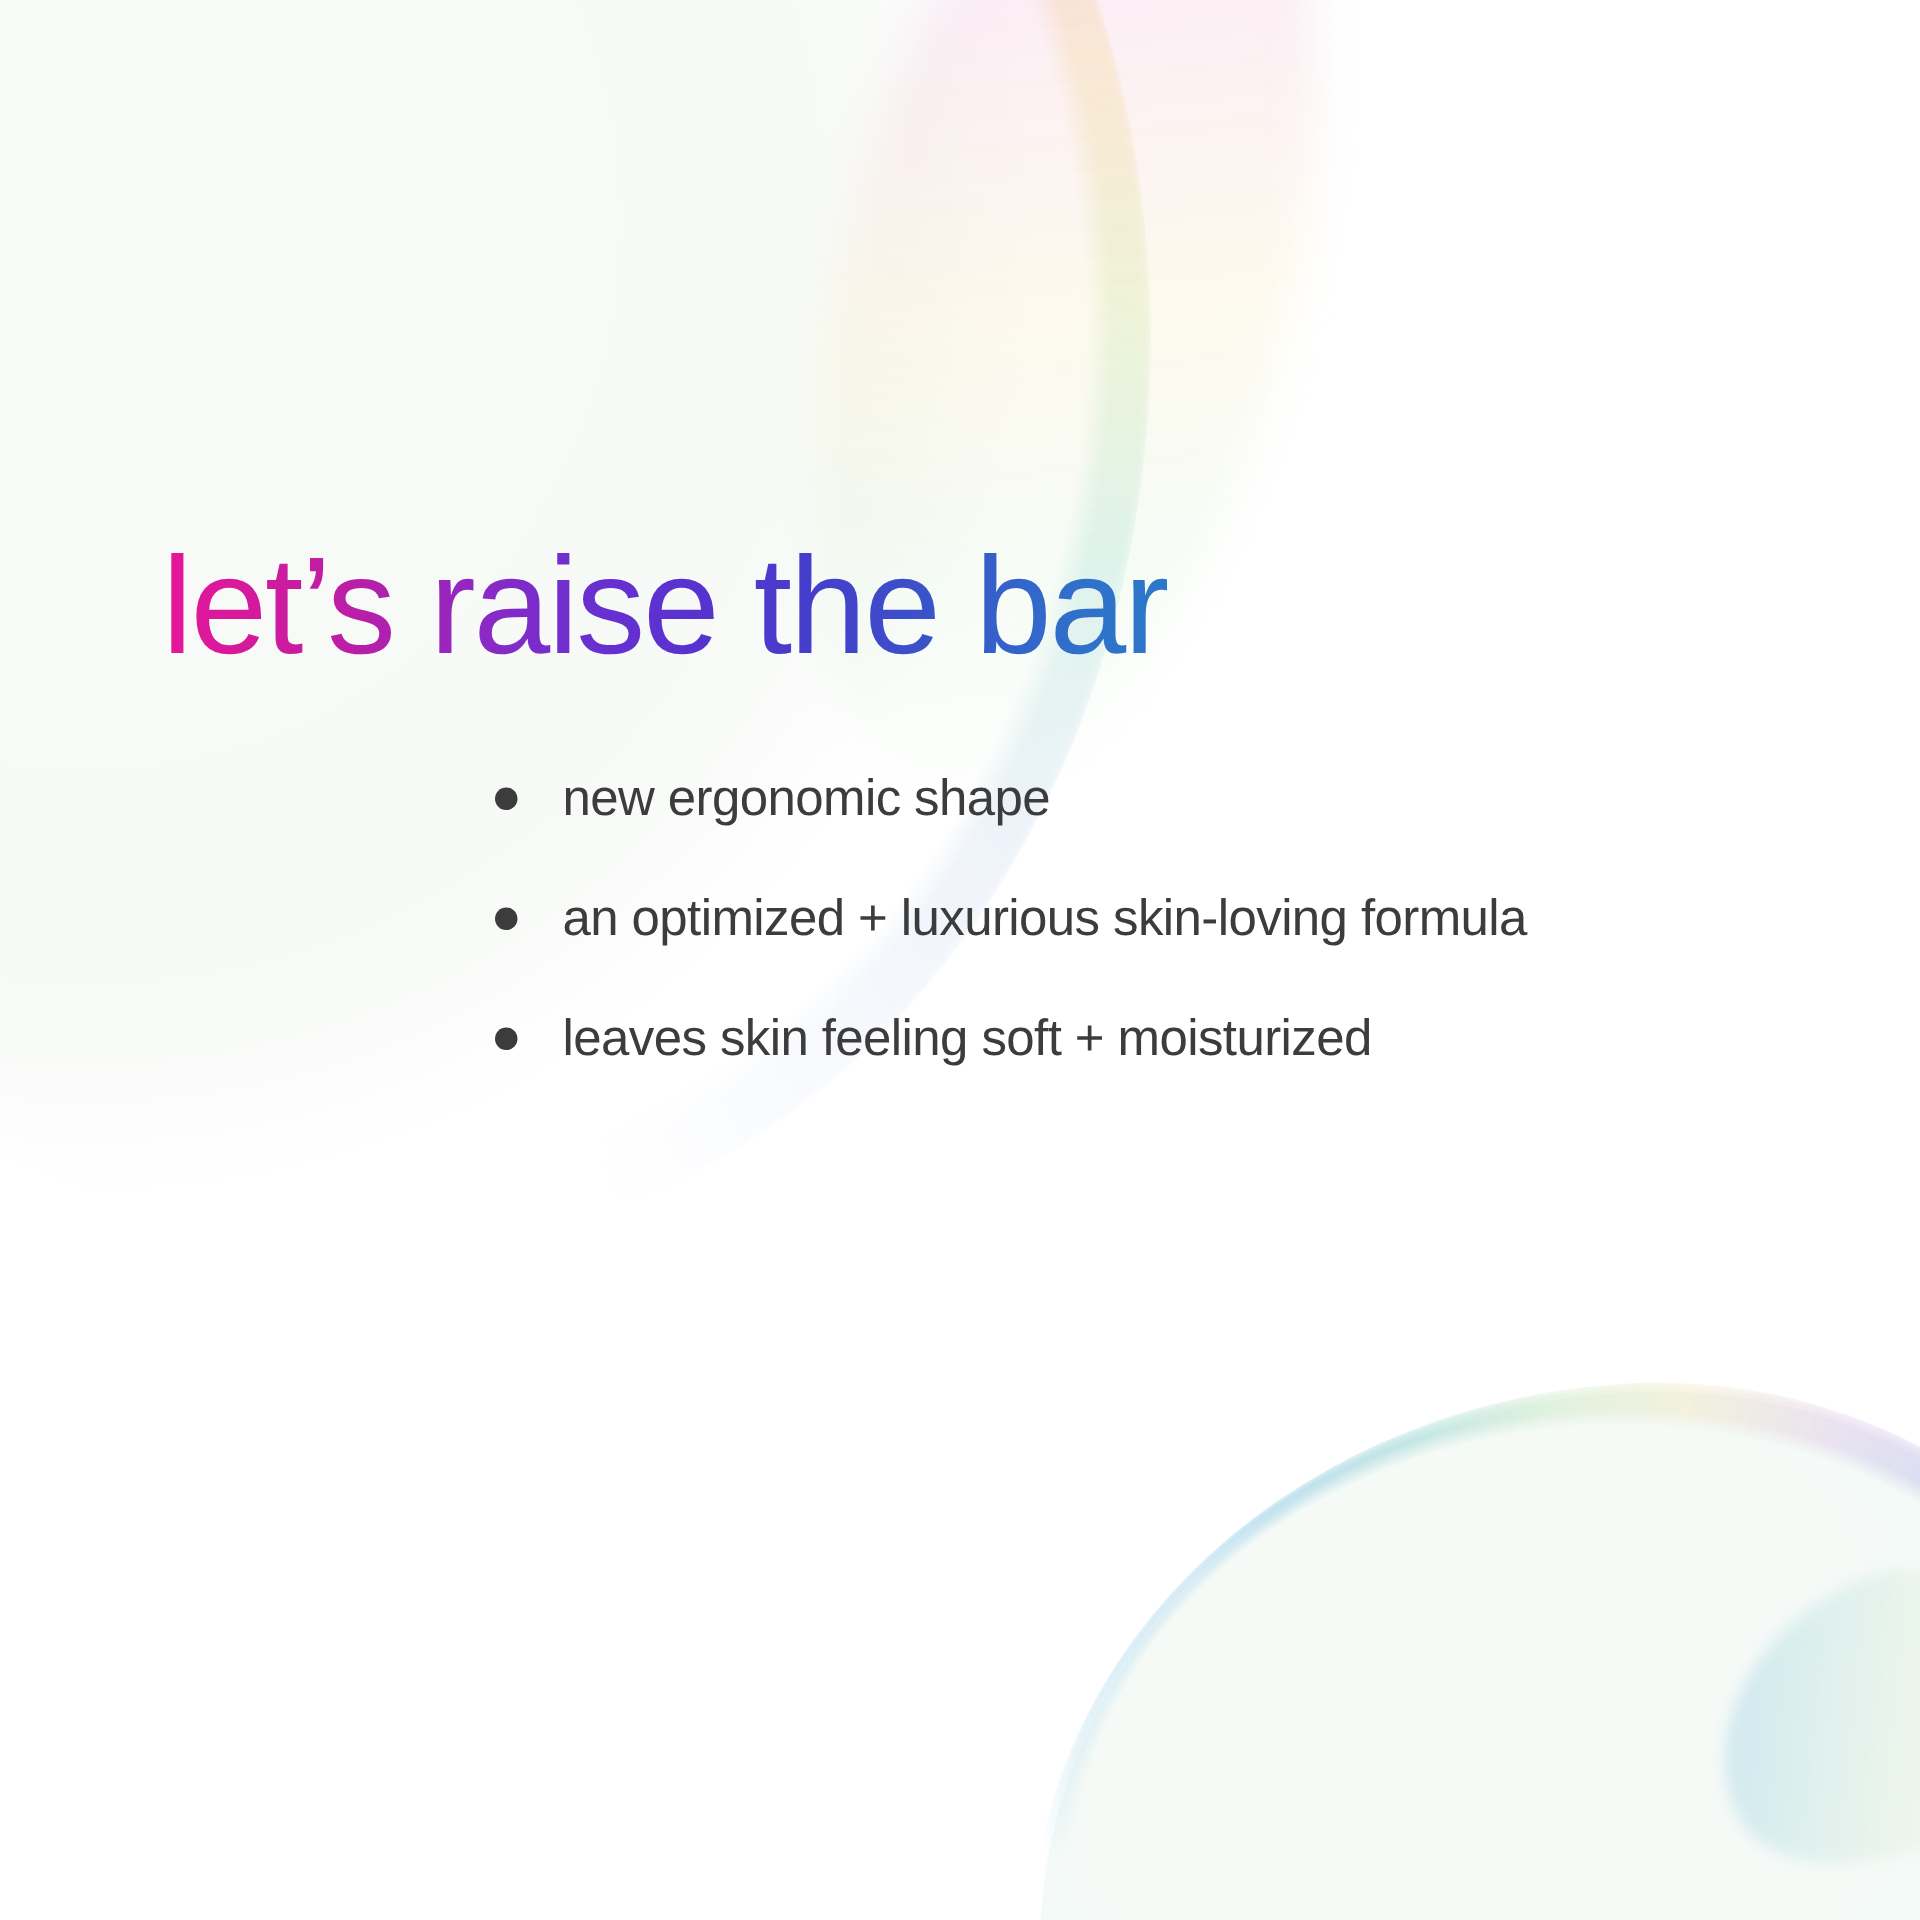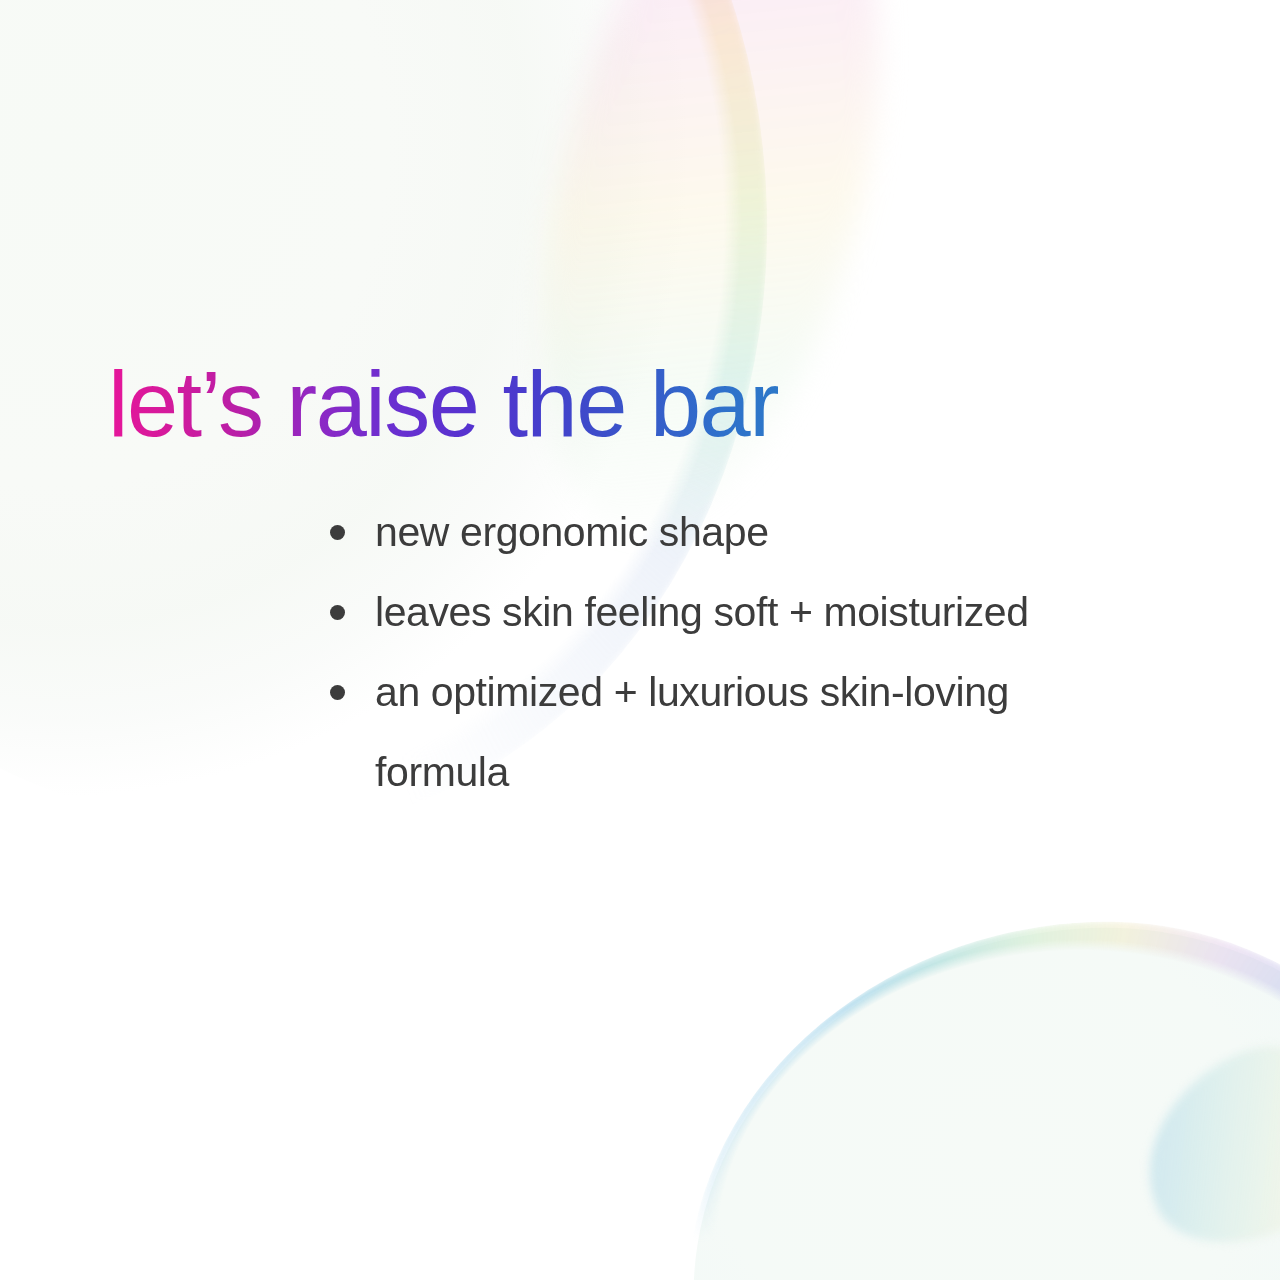--- a/index.html
+++ b/index.html
@@ -193,21 +193,21 @@
     list-style: none;
     width: 720px;
   }
 
   .bullet-item {
     position: relative;
     display: block;
     padding-left: 53px;
     margin-bottom: 0;
     color: #3c3c3c;
-    font-size: 41px;
+    font-size: 34px;
     font-weight: 400;
     line-height: 80px;
     letter-spacing: -0.4px;
   }
 
   .bullet-dot {
     position: absolute;
     left: 8px;
     top: 33px;
     width: 15px;
@@ -240,25 +240,25 @@
 
     <ul class="bullet-list">
 
       <li class="bullet-item">
         <span class="bullet-dot"></span>
         <span class="bullet-text">new ergonomic shape</span>
       </li>
 
       <li class="bullet-item">
         <span class="bullet-dot"></span>
+        <span class="bullet-text">an optimized + luxurious skin-loving formula</span>
+      </li>
+
+      <li class="bullet-item">
+        <span class="bullet-dot"></span>
         <span class="bullet-text">leaves skin feeling soft + moisturized</span>
       </li>
 
-      <li class="bullet-item">
-        <span class="bullet-dot"></span>
-        <span class="bullet-text">an optimized + luxurious skin-loving formula</span>
-      </li>
-
     </ul>
 
   </div>
 
 </div>
 
 </body></html>

